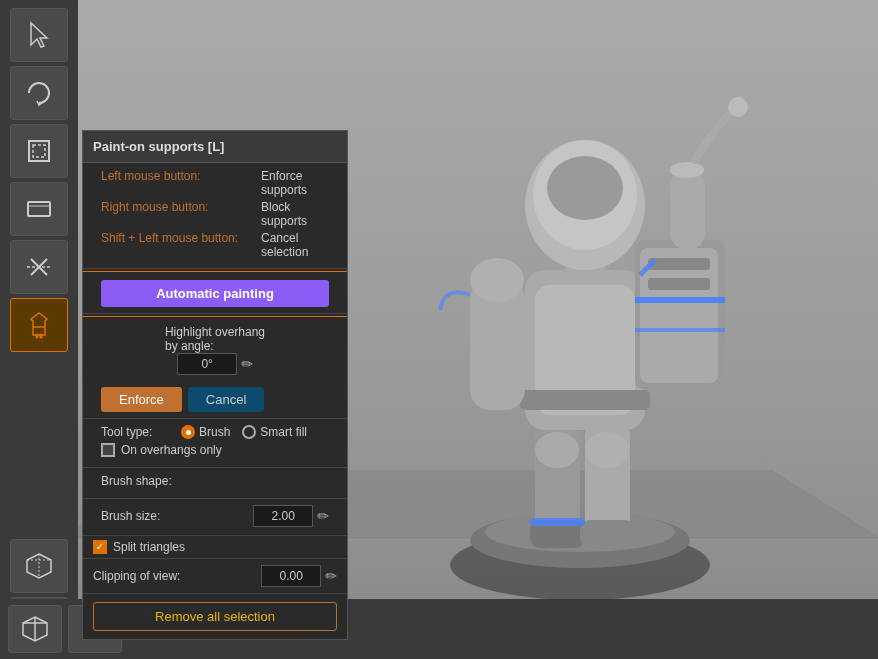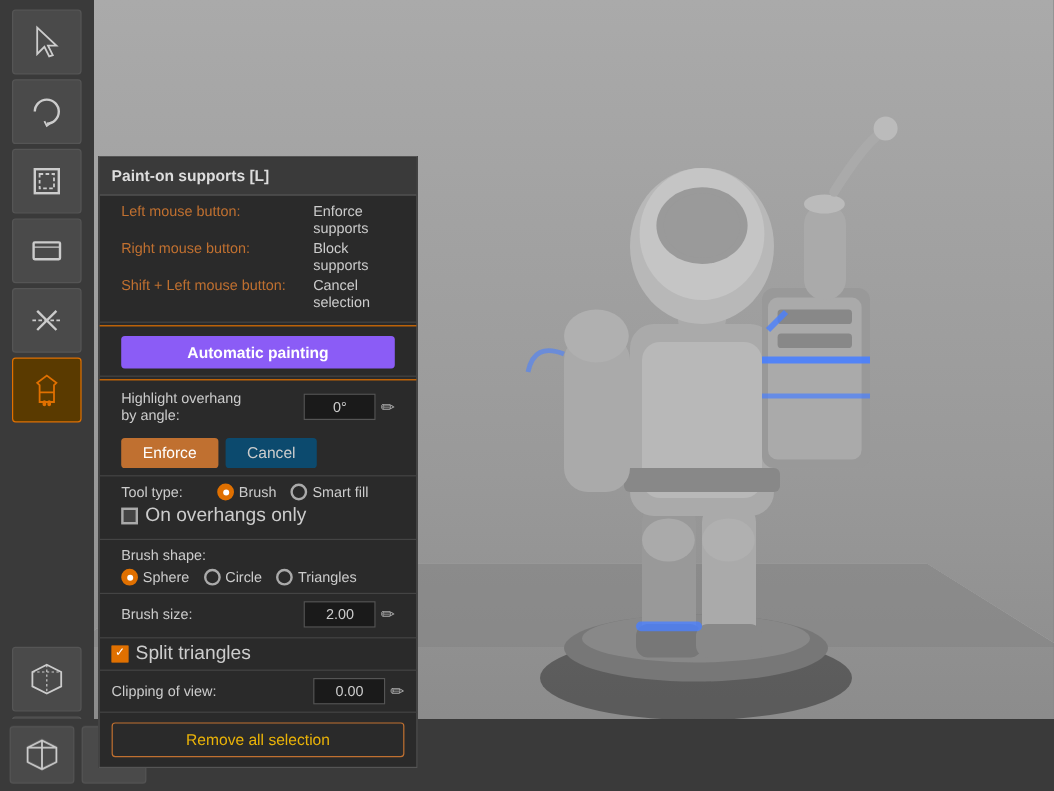--- a/index.html
+++ b/index.html
@@ -151,22 +151,22 @@
       cursor: pointer;
       font-size: 13px;
       font-weight: bold;
       width: 100%;
       text-align: center;
     }
 
     .highlight-row {
       display: flex;
       align-items: center;
-      justify-content: space-between;
       margin-bottom: 12px;
+      flex-direction: column;
     }
     .highlight-label { color: #ccc; font-size: 12px; }
 
     .input-with-edit {
       display: flex;
       align-items: center;
       gap: 4px;
     }
     .angle-input {
       background: #1a1a1a;
@@ -261,21 +261,21 @@
     .checkbox.checked {
       background: #e07000;
       border-color: #e07000;
     }
     .checkbox.checked::after {
       content: '✓';
       color: white;
       font-size: 10px;
       line-height: 1;
     }
-    .checkbox-label { color: #ccc; font-size: 16px; }
+    .checkbox-label { color: #ccc; font-size: 12px; }
 
     .brush-shape-label { color: #ccc; font-size: 12px; margin-bottom: 4px; }
     .shape-options {
       display: flex;
       align-items: center;
       gap: 12px;
     }
 
     .brush-size-row {
       display: flex;
@@ -540,34 +540,20 @@
       </div>
     </div>
     <div class="checkbox-row">
       <div class="checkbox"></div>
       <span class="checkbox-label">On overhangs only</span>
     </div>
   </div>
 
   <div class="panel-section">
     <div class="brush-shape-label">Brush shape:</div>
-    <div class="shape-options">
-      <div class="radio-option">
-        <div class="radio-circle selected"></div>
-        <span class="radio-text">Sphere</span>
-      </div>
-      <div class="radio-option">
-        <div class="radio-circle"></div>
-        <span class="radio-text">Circle</span>
-      </div>
-      <div class="radio-option">
-        <div class="radio-circle"></div>
-        <span class="radio-text">Triangles</span>
-      </div>
-    </div>
   </div>
 
   <div class="panel-section">
     <div class="brush-size-row">
       <span class="brush-size-label">Brush size:</span>
       <div class="input-with-edit">
         <input class="angle-input" type="text" value="2.00" style="">
         <span class="edit-icon">✏</span>
       </div>
     </div>

